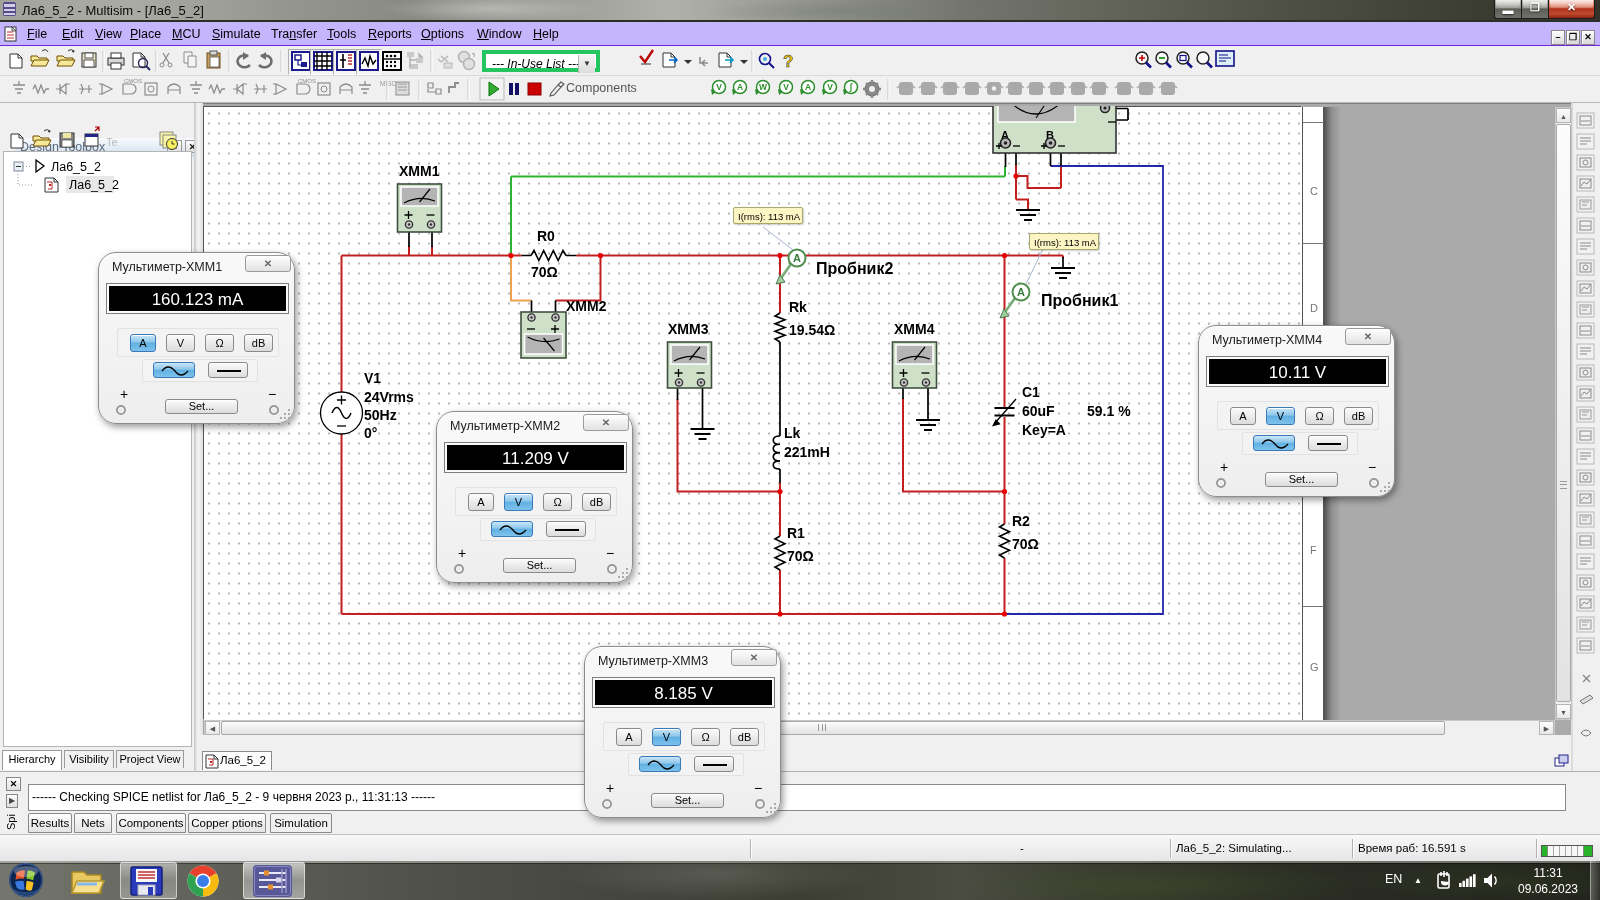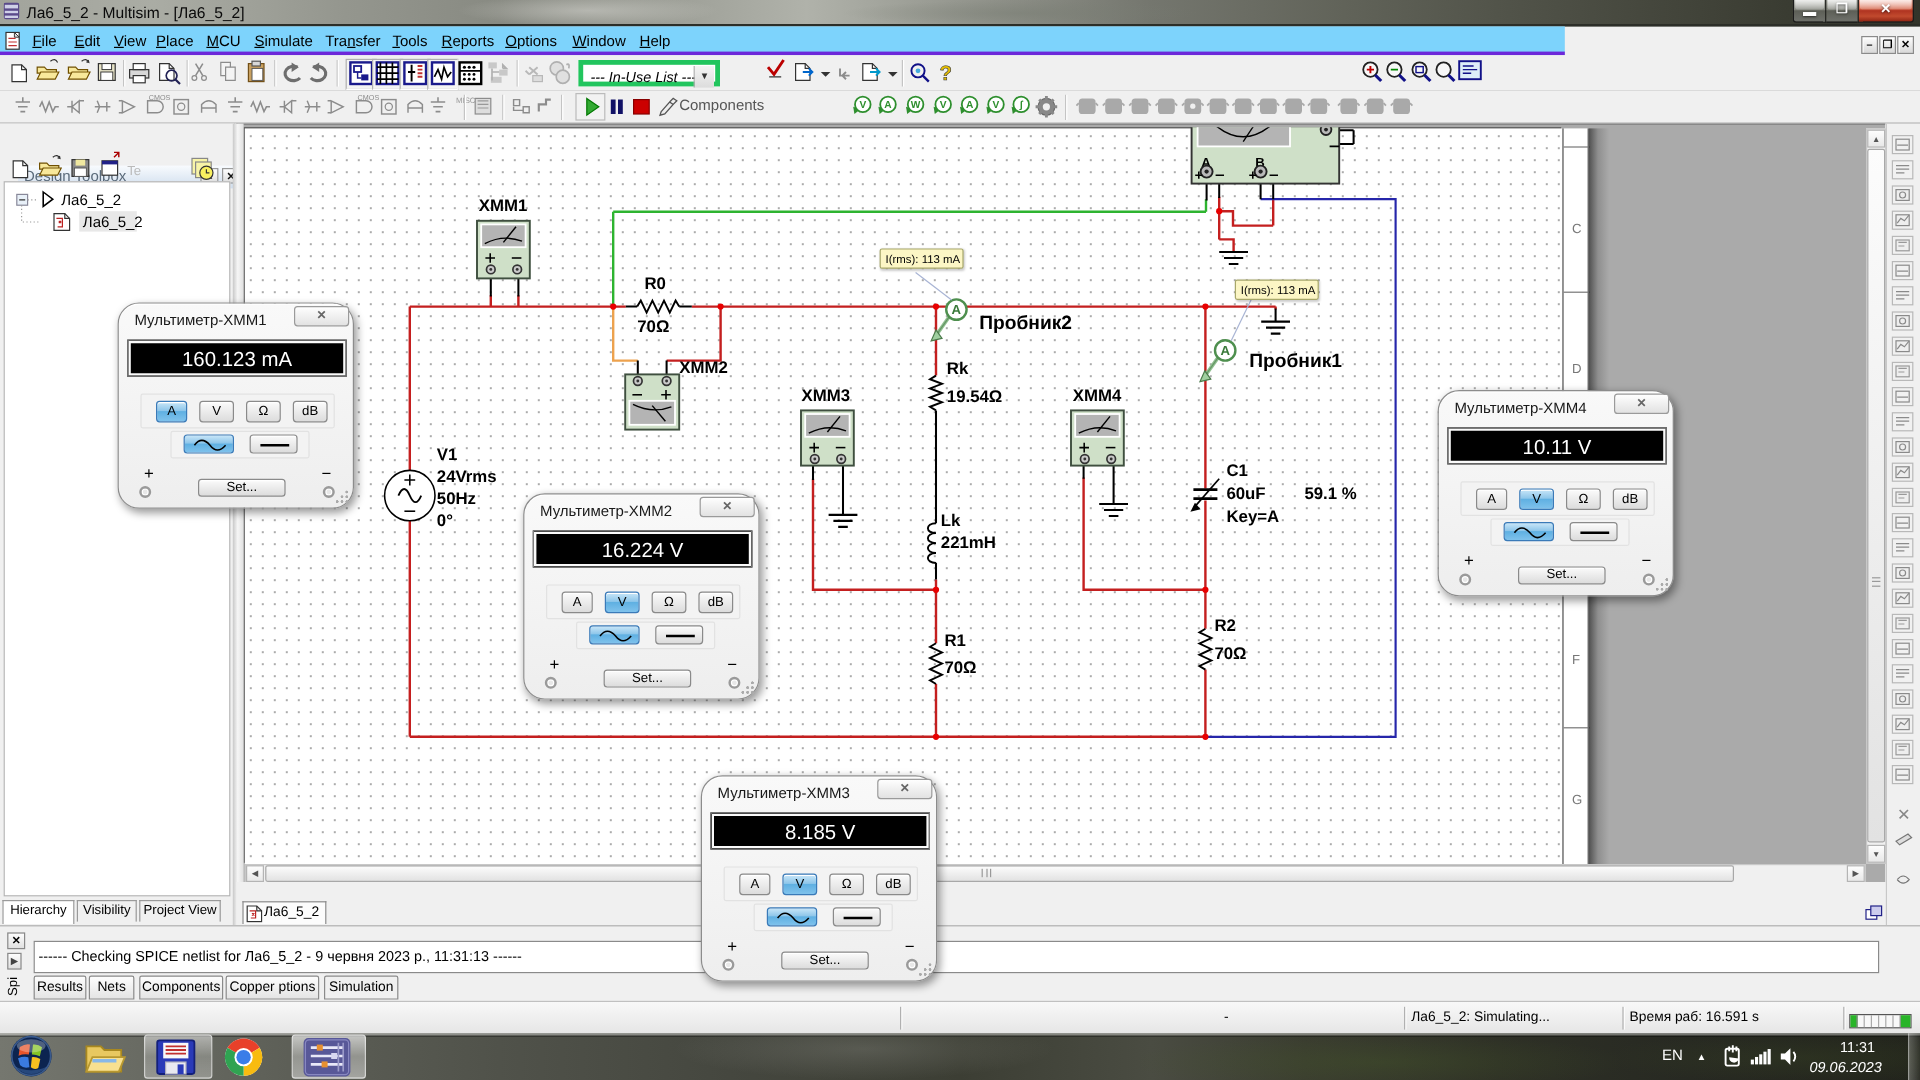--- a/index.html
+++ b/index.html
@@ -17,21 +17,21 @@
 
 #winbtns{left:1494px;top:0;width:103px;height:19px;display:flex;}
 .wbtn{height:19px;border:1px solid #1b1b1b;border-top:none;position:relative;}
 .wbtn .gl{position:absolute;left:1px;right:1px;top:0;height:8px;background:linear-gradient(180deg,rgba(255,255,255,.75),rgba(255,255,255,.18));border-radius:0 0 2px 2px;}
 #btnmin{width:28px;background:linear-gradient(180deg,#b8bab4 0%,#84867e 45%,#5d5f57 50%,#6f716b 100%);border-radius:0 0 0 3px;}
 #btnmax{width:26px;background:linear-gradient(180deg,#b8bab4 0%,#84867e 45%,#5d5f57 50%,#6f716b 100%);border-left:none;border-right:none;}
 #btncls{width:47px;background:linear-gradient(180deg,#f0b0a0 0%,#d4654a 40%,#b03421 50%,#c14a2e 75%,#8f2413 100%);border-radius:0 0 3px 0;}
 .wglyph{position:absolute;left:0;right:0;top:1px;text-align:center;color:#fff;font-size:11px;font-weight:bold;text-shadow:0 1px 2px rgba(0,0,0,.6);}
 
 
-#menubar{left:0;top:22px;width:1304px;height:24px;background:#7dd3fc;border-bottom:3px solid #6d28d9;}
+#menubar{left:0;top:22px;width:1600px;height:24px;background:#c4b5fd;border-bottom:1px solid #6d28d9;}
 #menubar .mi{position:absolute;top:5px;font-size:12.5px;color:#000;}
 #docicon{left:4px;top:26px;width:16px;height:16px;}
 .mdib{position:absolute;top:30px;width:14px;height:15px;background:linear-gradient(180deg,#fdfdfd,#d8d8d8);border:1px solid #8a8a8a;box-shadow:inset 1px 1px 0 #fff;font-size:9px;font-weight:bold;color:#000;text-align:center;line-height:13px;}
 
 
 #tbar2{left:0;top:46px;width:1600px;height:30px;background:#f0f0f0;border-bottom:1px solid #dadada;}
 #tbar3{left:0;top:76px;width:1600px;height:27px;background:#f0f0f0;border-bottom:1px solid #b8b8b8;}
 #inuse{left:482px;top:50px;width:118px;height:22px;background:#fff;border:4px solid #22c55e;font-size:12px;color:#000;line-height:20px;padding-left:6px;font-style:italic;}
 #inuse .da{position:absolute;right:1px;top:1px;width:17px;height:18px;background:linear-gradient(180deg,#f4f4f4,#dcdcdc);border-left:1px solid #b0b0b0;text-align:center;font-size:8px;line-height:18px;color:#333;}
 #interactive{left:566px;top:81px;font-size:12.5px;color:#555;}
@@ -75,21 +75,21 @@
 .stsep{position:absolute;top:4px;height:19px;width:1px;background:#b0b0b0;box-shadow:1px 0 0 #fff;}
 
 
 #taskbar{left:0;top:861px;width:1600px;height:39px;
  background:linear-gradient(90deg,#75776f 0%,#6b6d65 6%,#5d5f57 15%,#50524a 26%,#45473f 38%,#3c3e34 50%,#4a4c42 60%,#3a3c30 68%,#2e3026 78%,#272922 88%,#22241c 100%);}
 #taskbar .tgl{position:absolute;left:0;top:0;width:1600px;height:2px;background:rgba(255,255,255,.35);}
 #taskbar .tgd{position:absolute;left:0;top:2px;width:1600px;height:1px;background:rgba(0,0,0,.4);}
 .tkbox{position:absolute;top:1px;height:37px;border:1px solid rgba(255,255,255,.55);border-radius:3px;background:linear-gradient(180deg,rgba(255,255,255,.50),rgba(255,255,255,.22) 50%,rgba(255,255,255,.30));}
 .trayico{position:absolute;color:#fff;}
 #clock1{position:absolute;left:1520px;top:866px;width:56px;text-align:center;font-size:12px;color:#fff;}
-#clock2{position:absolute;left:1508px;top:882px;width:80px;text-align:left;font-size:12px;color:#fff;font-style:italic;}
+#clock2{position:absolute;left:1508px;top:882px;width:80px;text-align:center;font-size:12px;color:#fff;}
 #showdesk{left:1590px;top:861px;width:10px;height:39px;background:linear-gradient(90deg,rgba(255,255,255,.25),rgba(120,120,120,.15));border-left:1px solid rgba(255,255,255,.5);}
 
 
 .mm{position:absolute;width:197px;height:172px;background:linear-gradient(180deg,#f9f9f9,#eeeeee);border:1px solid #8c8c8c;border-radius:18px;box-shadow:2px 3px 7px rgba(0,0,0,.4),inset 0 1px 0 #fff;}
 .mm .ti{position:absolute;left:13px;top:7px;font-size:12.5px;color:#1a1a1a;}
 .mm .cl{position:absolute;right:3px;top:2px;width:46px;height:17px;background:linear-gradient(180deg,#fefefe,#e2e2e2);border:1px solid #9a9a9a;border-radius:3px;color:#666;font-size:10px;font-weight:bold;text-align:center;line-height:15px;}
 .mm .disp{position:absolute;left:7px;top:30px;width:183px;height:31px;background:#000;border:1px solid #7e7e7e;box-shadow:inset 0 0 0 2px #fafafa;color:#fff;font-size:17px;text-align:center;line-height:31px;}
 .mm .p1{position:absolute;left:18px;top:75px;width:162px;height:29px;background:#f3f3f3;border:1px solid #e2e2e2;border-radius:2px;}
 .mm .p2{position:absolute;left:43px;top:106px;width:116px;height:23px;background:#f3f3f3;border:1px solid #e2e2e2;border-radius:2px;}
 .mbtn{position:absolute;top:81px;height:18px;background:linear-gradient(180deg,#fbfbfb,#dcdcdc);border:1px solid #8a8a8a;border-radius:3px;font-size:11px;text-align:center;line-height:16px;color:#000;box-shadow:inset 0 1px 0 #fff;}
@@ -780,21 +780,21 @@
       <div class="minus">−</div>
     <div class="set">Set...</div>
     <div class="term" style="left:17px;"></div>
       <div class="term" style="left:170px;"></div>
     <div class="grip"></div>
   </div>
 
   <div class="mm" style="left:436px;top:411px;">
     <div class="ti">Мультиметр-XMM2</div>
       <div class="cl">✕</div>
-    <div class="disp">16.224 V</div>
+    <div class="disp">11.209 V</div>
     <div class="p1"></div>
       <div class="p2"></div>
     <div class="mbtn" style="left:31px;width:26px;">A</div>
     <div class="mbtn sel" style="left:67px;width:29px;">V</div>
     <div class="mbtn" style="left:106px;width:29px;">Ω</div>
     <div class="mbtn" style="left:145px;width:29px;">dB</div>
     <div class="wavebtn sel" style="left:54px;width:42px;"><svg width="42" height="16" viewBox="0 0 42 16">
           <path d="M8,8 q6,-8 13,0 q6,8 13,0" fill="none" stroke="#000" stroke-width="1.3"></path>
         </svg></div>
     <div class="wavebtn un" style="left:109px;width:40px;"><svg width="40" height="16" viewBox="0 0 40 16">

